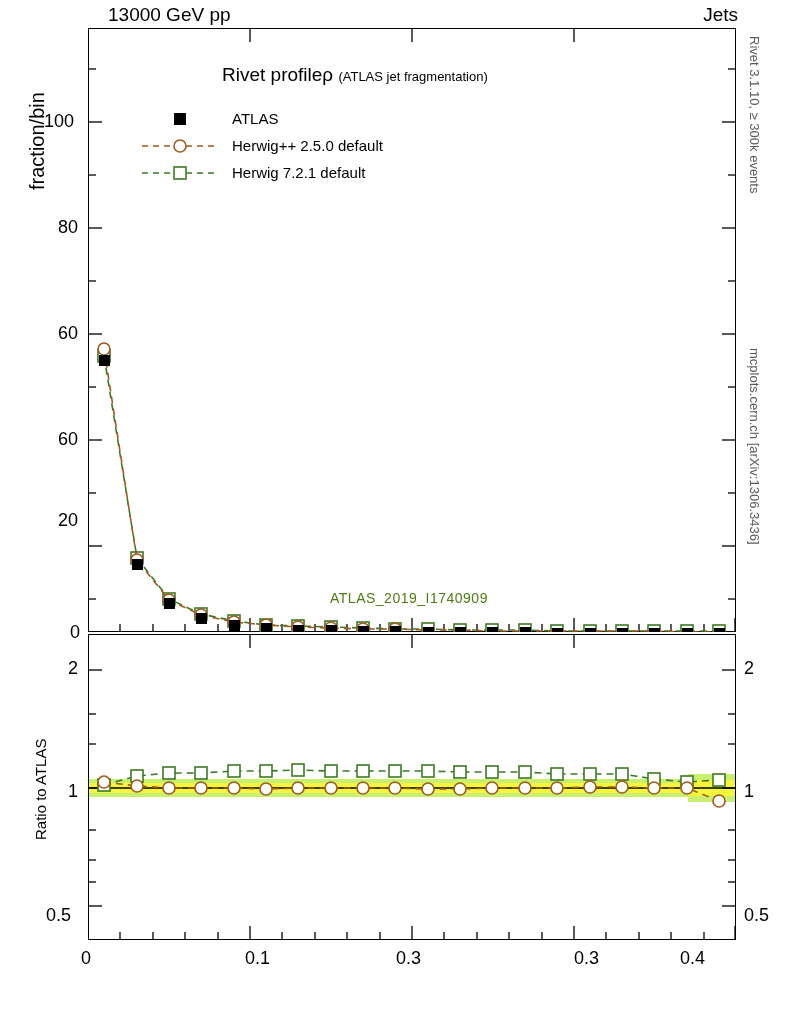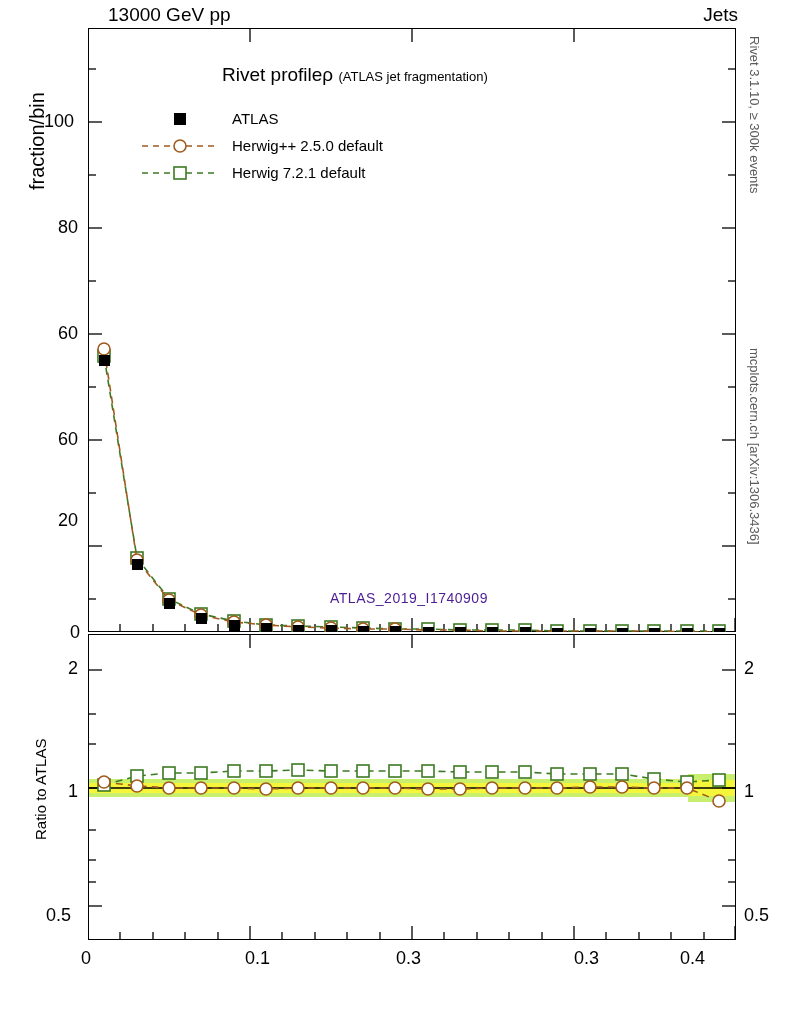--- a/index.html
+++ b/index.html
@@ -29,21 +29,21 @@
   
   .rside{font-size:13px;color:#5a5a5a;}
 
   
   #legend{position:absolute;left:140px;top:108px;font-size:15px;}
   .leg-row{position:relative;height:27px;}
   .leg-mark{position:absolute;left:0;top:0;width:84px;height:22px;}
   .leg-txt{position:absolute;left:92px;top:2px;white-space:nowrap;}
 
   
-  #watermark{left:330px;top:590px;font-size:14px;color:#4c1d95;letter-spacing:0.5px;}
+  #watermark{left:330px;top:590px;font-size:14px;color:#4d7c0f;letter-spacing:0.5px;}
 
   .tl{position:absolute;font-size:18px;}
 </style>
 </head>
 <body>
 
 <div id="root">
 
   <div class="txt" id="hdr-left">13000 GeV pp</div>
   <div class="txt" id="hdr-right">Jets</div>

